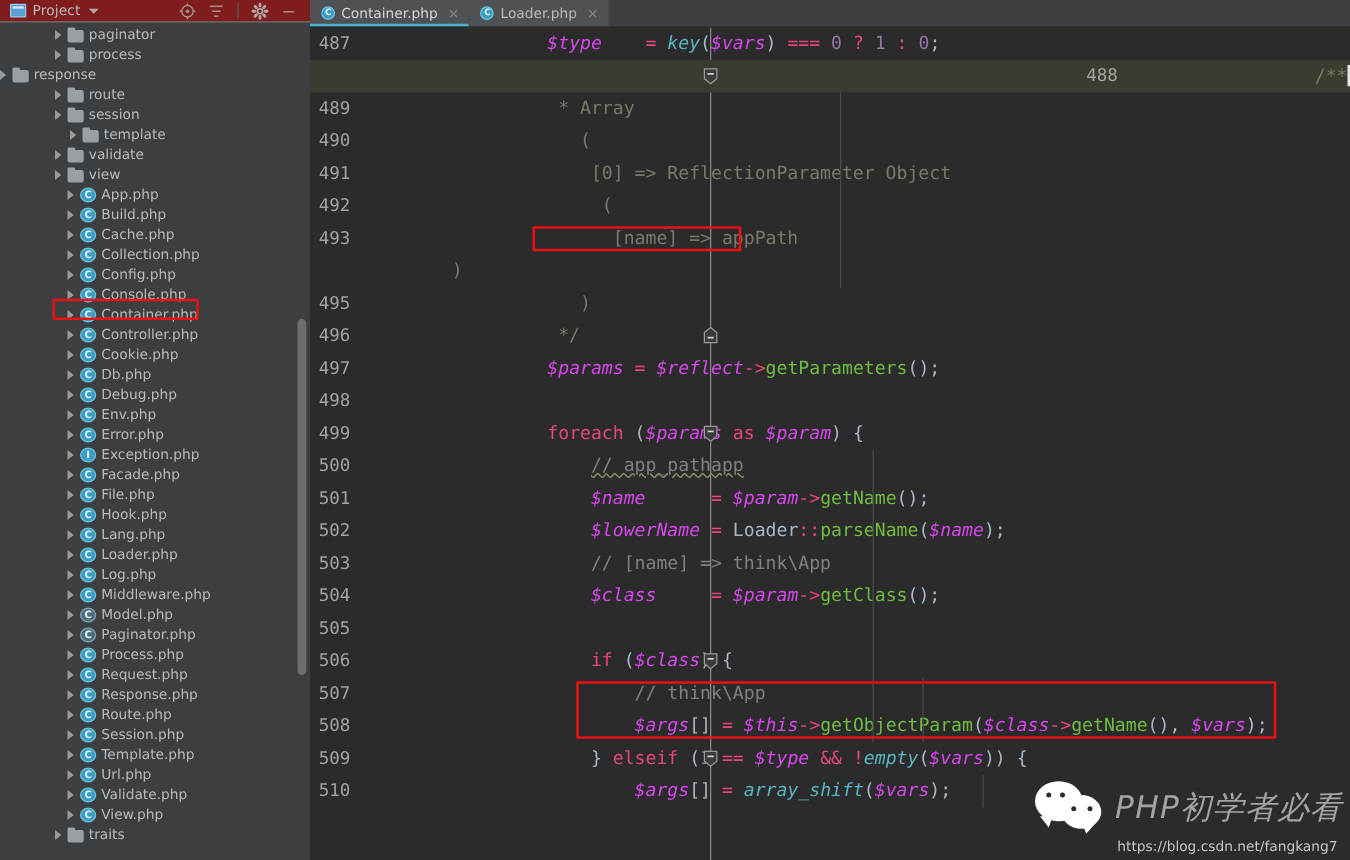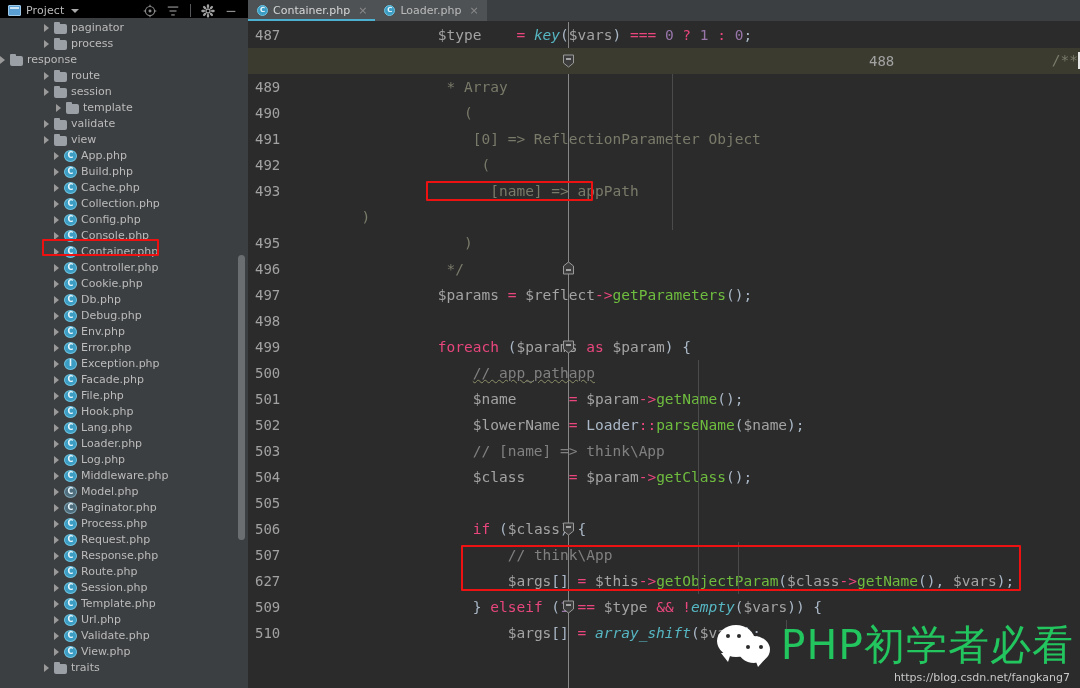--- a/index.html
+++ b/index.html
@@ -14,24 +14,24 @@
   
   #sidebar {
     width: 248px; height: 688px;
     background: #3c3f41;
     display: flex; flex-direction: column;
     position: relative;
     flex: 0 0 248px;
   }
   #panel-header {
     height: 22px; flex: 0 0 22px;
-    background: #000000;
+    background: #7f1d1d;
     display: flex; align-items: center;
     padding: 0 4px;
-    border-bottom: 1px solid #737373;
+    border-bottom: 5px solid #737373;
   }
   .ph-left { display: flex; align-items: center; gap: 5px; padding-left: 4px; }
   .proj-icon {
     width: 13px; height: 11px;
     background: #5a9fd4;
     border: 1px solid #9ec8e8;
     border-radius: 1px;
     position: relative;
   }
   .proj-icon::after {
@@ -181,21 +181,21 @@
   }
   .t-kw2   { color: #e8467c; }
   .t-fn    { color: #6fbd3f; }
   .t-fn2   { color: #56b6c2; }
   .t-num   { color: #9876aa; }
   .t-op    { color: #e8467c; }
   .t-punc  { color: #a9b7c6; }
   .t-cmt   { color: #808080; }
   .t-doc   { color: #7a7a6a; }
   .t-cls   { color: #a9b7c6; }
-  .t-white { color: #a3a3a3; }
+  .t-white { color: #d946ef; font-style: italic; }
 
   .squiggle {
     text-decoration: underline;
     text-decoration-style: wavy;
     text-decoration-color: #8f8f6a;
     text-decoration-thickness: 1px;
   }
 
   .caret {
     display: inline-block; width: 2px; height: 17px;
@@ -232,22 +232,23 @@
   }
   .bub-sm { width: 32px; height: 27px; left: 21px; top: 13px; }
   .bub-sm::after {
     content:""; position:absolute; right: 5px; bottom: -4px;
     width: 0;height:0;border-left:3px solid transparent;border-right:7px solid transparent;
     border-top: 8px solid #ffffff;
   }
   .eye { position:absolute; width: 4px; height:4px; background:#2b2b2b; border-radius:50%; }
   #wm-text {
     font-family: "DejaVu Sans", sans-serif;
-    font-size: 41px; color: #22c55e; line-height: 1;
+    font-size: 25px; color: #a3a3a3; line-height: 1;
     letter-spacing: 1px;
+    font-style: italic;
   }
   #wm-url {
     font-family: "DejaVu Sans", sans-serif;
     font-size: 11px; color: #c8c8c8;
     margin-top: 4px; margin-right: 4px;
   }
 </style>
 </head>
 <body>
 
@@ -643,21 +644,21 @@
             <div class="codetext">            <span class="t-kw2">if</span> <span class="t-punc">(</span><span class="t-white">$class</span><span class="t-punc">)</span> <span class="t-punc">{</span></div>
           </div>
           <div class="cline">
             <div class="gutter">
               <span class="lnum">507</span>
             </div>
             <div class="codetext">                <span class="t-cmt">// think\App</span></div>
           </div>
           <div class="cline">
             <div class="gutter">
-              <span class="lnum">627</span>
+              <span class="lnum">508</span>
             </div>
             <div class="codetext">                <span class="t-white">$args</span><span class="t-punc">[</span><span class="t-punc">]</span> <span class="t-op">=</span> <span class="t-white">$this</span><span class="t-op">-&gt;</span><span class="t-fn">getObjectParam</span><span class="t-punc">(</span><span class="t-white">$class</span><span class="t-op">-&gt;</span><span class="t-fn">getName</span><span class="t-punc">(</span><span class="t-punc">)</span><span class="t-punc">,</span> <span class="t-white">$vars</span><span class="t-punc">)</span><span class="t-punc">;</span></div>
           </div>
           <div class="cline">
             <div class="gutter">
               <span class="lnum">509</span>
             </div>
             <div class="codetext">            <span class="t-punc">}</span> <span class="t-kw2">elseif</span> <span class="t-punc">(</span><span class="t-num">1</span> <span class="t-op">==</span> <span class="t-white">$type</span> <span class="t-op">&amp;&amp;</span> <span class="t-op">!</span><span class="t-fn2"><i>empty</i></span><span class="t-punc">(</span><span class="t-white">$vars</span><span class="t-punc">)</span><span class="t-punc">)</span> <span class="t-punc">{</span></div>
           </div>
           <div class="cline">

